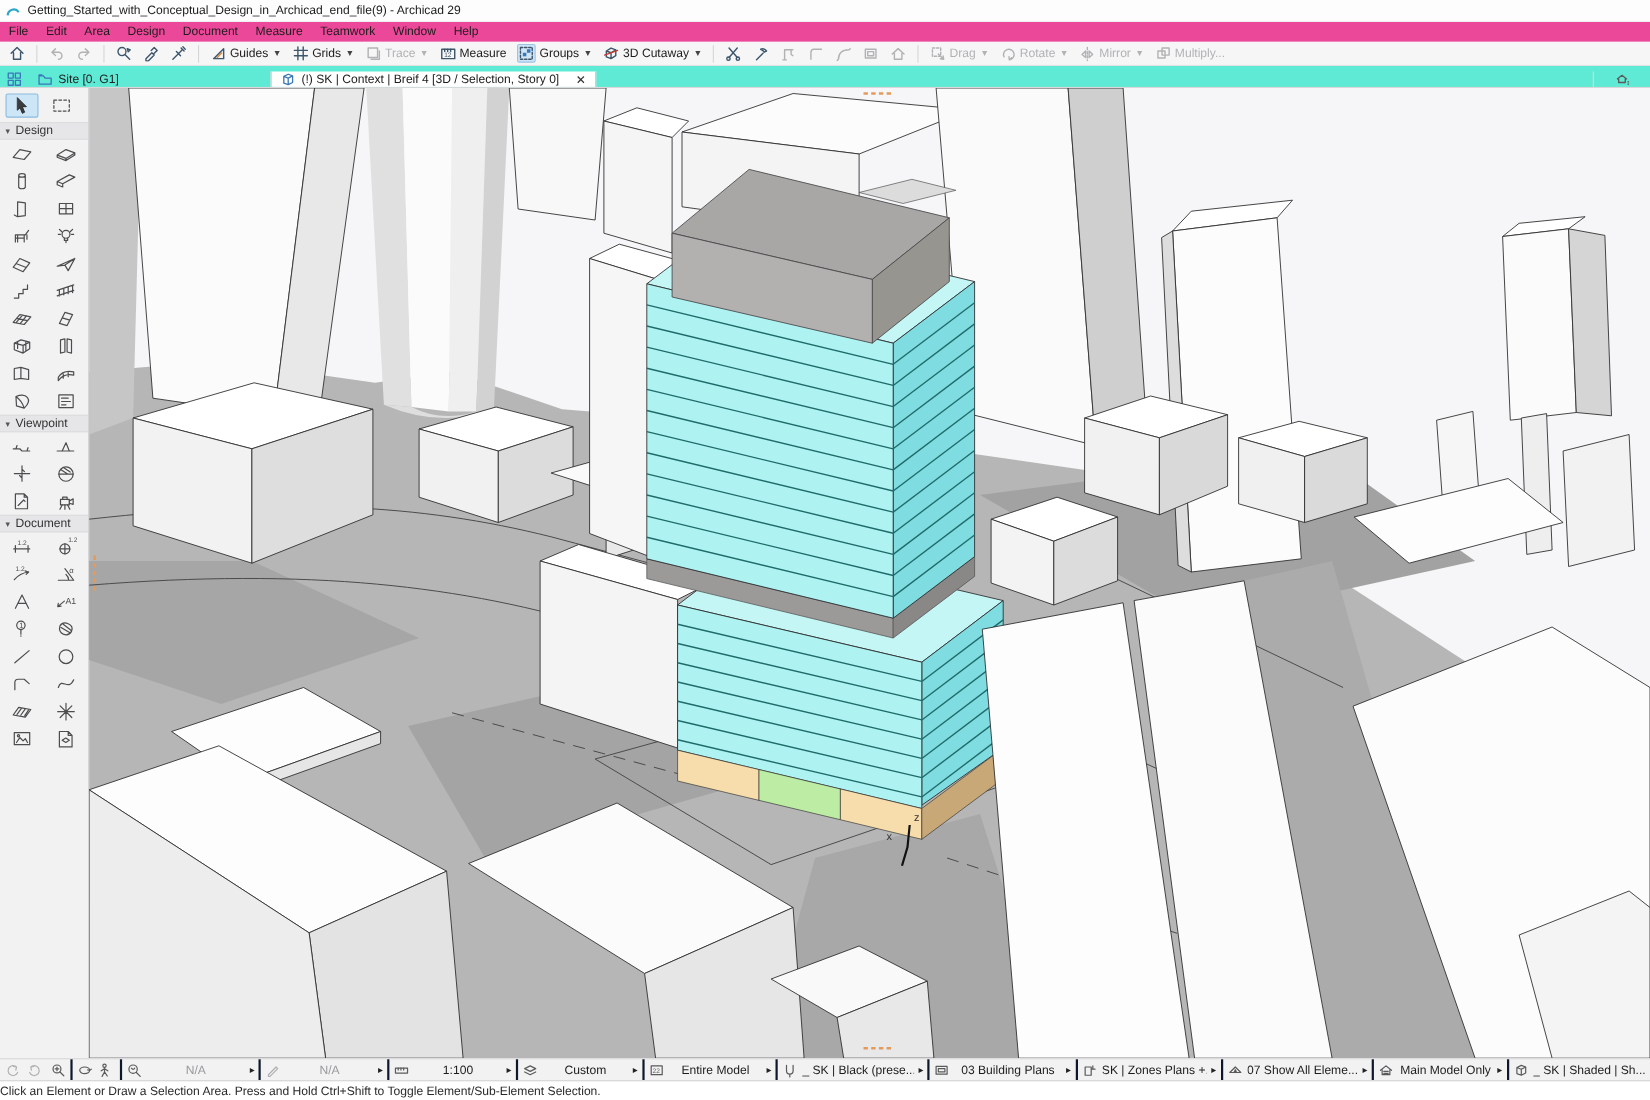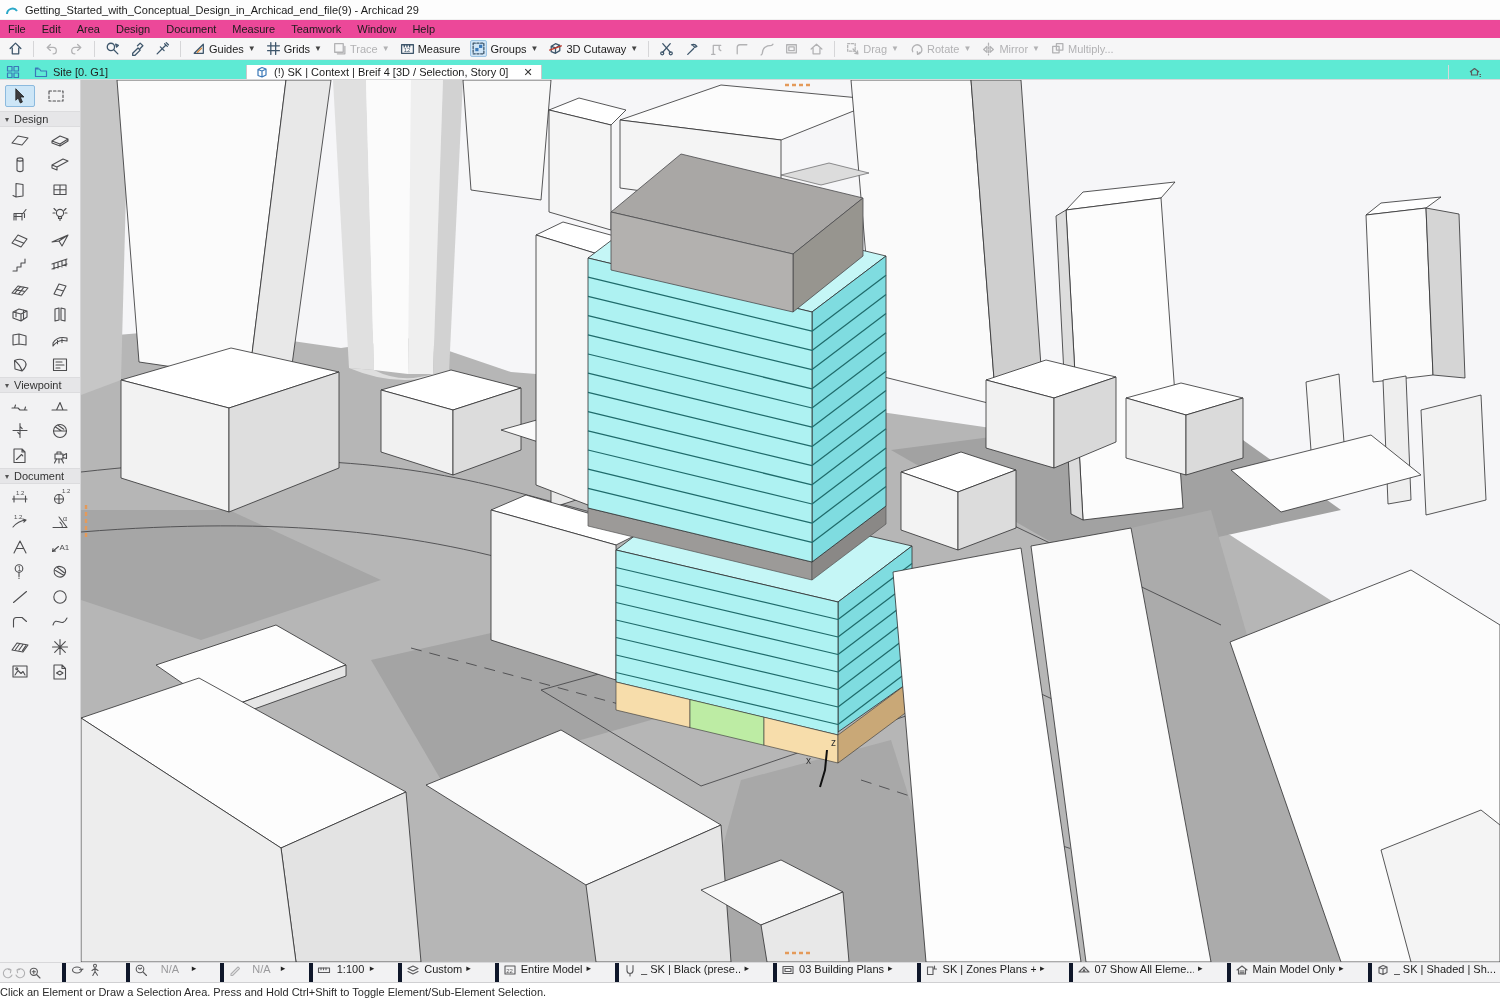--- a/index.html
+++ b/index.html
@@ -54,21 +54,21 @@
   .f-upper-front{fill:var(--sel-cyan,#aef2f2);} .f-upper-right{fill:var(--sel-cyan-dark,#7fdce0);}
   .f-upper-top{fill:var(--sel-cyan-top,#c5f6f6);}
   .f-lower-top{fill:var(--sel-cyan-top,#c2f5f6);}
   .cyanline line{ stroke:var(--floor-line,#1f6b6b); stroke-width:1.25;}
   .capf{fill:var(--cap-gray,#b3b1af);} .capr{fill:#97958f;} .capt{fill:#a9a7a5;}
   .tan{fill:var(--base-tan,#f7ddab);} .grn{fill:var(--base-green,#bdeca4);}
   .mark-orange{ stroke:var(--marker-orange,#e49a5a); stroke-width:2.4; stroke-dasharray:4 3; fill:none;}
   
   #statusbar { top:962px; height:20px; background:#f2f2f3; border-top:1px solid #d8d8da; display:flex; align-items:stretch; font-size:11px;}
   .sb-ibtn { width:22px; display:flex; align-items:center; justify-content:center;}
-  .sb-seg { display:flex; gap:4px; border-left:4px solid #0f172a; padding:0 4px;margin-left:20px;}
+  .sb-seg { display:flex; align-items:center; gap:4px; border-left:2px solid #0f172a; padding:0 4px;}
   .sb-seg .val { flex:1; text-align:center; white-space:nowrap; overflow:hidden;}
   .sb-seg .val.dim { color:#9a9a9c;}
   .sb-arr { font-size:9px; color:#222;}
   .ic12{width:14px;height:14px;flex:0 0 auto;}
   .ic12 *{fill:none;stroke:#5a5a5c;stroke-width:1.1;stroke-linecap:round;stroke-linejoin:round;}
   .ic12.gray *{stroke:#b0b0b2;}
   .ic12 text{stroke:none;fill:#5a5a5c;}
   
   #messagebar { top:982px; height:18px; background:#ffffff; border-top:1px solid #d0d0d2; display:flex; align-items:center; padding-left:0; color:#2a2a2a;}
 </style>

